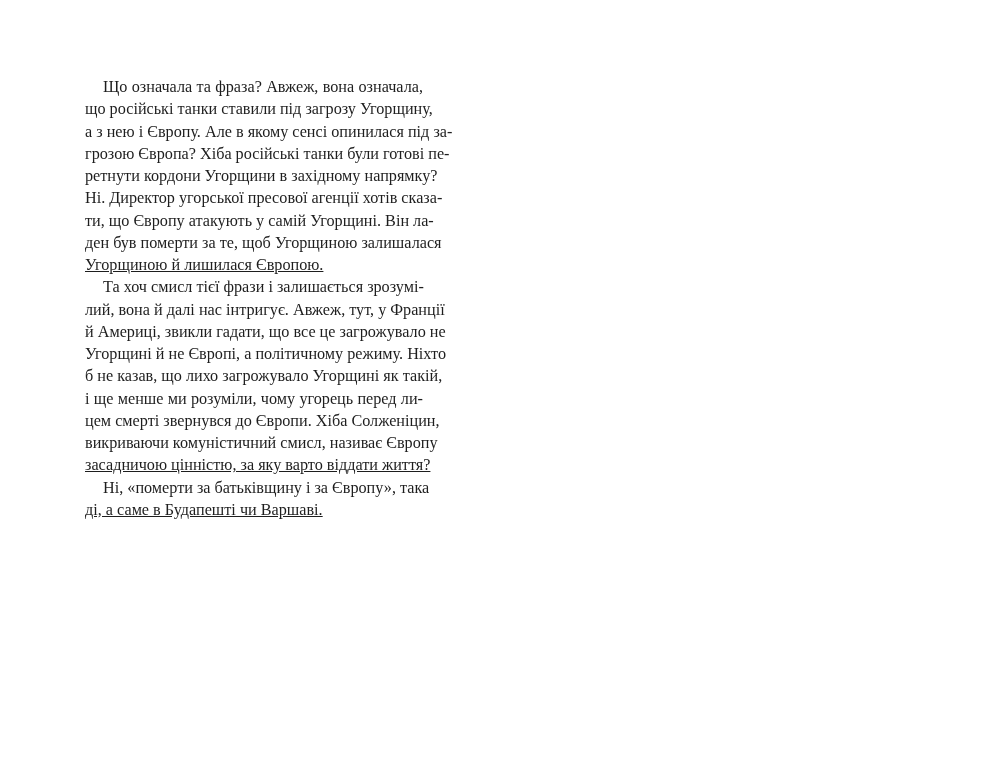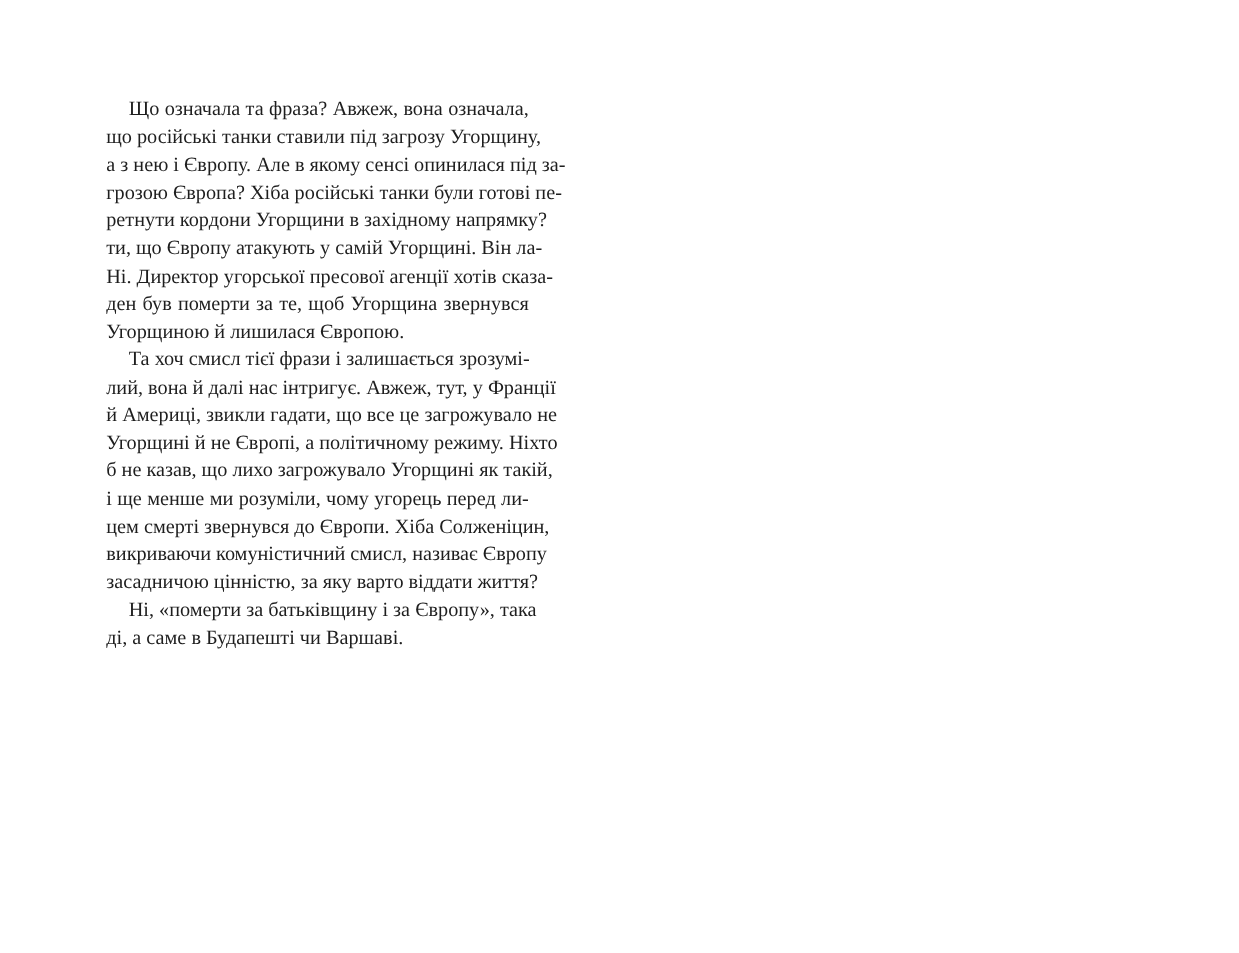--- a/index.html
+++ b/index.html
@@ -23,39 +23,39 @@
     line-height: 22.25px;
   }
   .textcol.left-col  { left: 85px;  top: 76px;  }
 
   .para { margin: 0; padding: 0; }
   .line {
     white-space: nowrap;
     text-align: justify;
     text-align-last: justify;
   }
-  .line.last   { text-align-last: left; }
+  .line.last   { text-align-last: left; text-decoration: underline; }
   .line.indent { text-indent: 18px; }
 </style>
 </head>
 <body>
 
 <main>
 
   <section class="page left">
     <div class="textcol left-col">
         <div class="para">
           <div class="line indent">Що означала та фраза? Авжеж, вона означала,</div>
           <div class="line">що російські танки ставили під загрозу Угорщину,</div>
           <div class="line">а з нею і Європу. Але в якому сенсі опинилася під за-</div>
           <div class="line">грозою Європа? Хіба російські танки були готові пе-</div>
           <div class="line">ретнути кордони Угорщини в західному напрямку?</div>
+          <div class="line">Ні. Директор угорської пресової агенції хотів сказа-</div>
           <div class="line">ти, що Європу атакують у самій Угорщині. Він ла-</div>
-          <div class="line">Ні. Директор угорської пресової агенції хотів сказа-</div>
-          <div class="line">ден був померти за те, щоб Угорщина звернувся</div>
+          <div class="line">ден був померти за те, щоб Угорщиною залишалася</div>
           <div class="line last">Угорщиною й лишилася Європою.</div>
         </div>
         <div class="para">
           <div class="line indent">Та хоч смисл тієї фрази і залишається зрозумі-</div>
           <div class="line">лий, вона й далі нас інтригує. Авжеж, тут, у Франції</div>
           <div class="line">й Америці, звикли гадати, що все це загрожувало не</div>
           <div class="line">Угорщині й не Європі, а політичному режиму. Ніхто</div>
           <div class="line">б не казав, що лихо загрожувало Угорщині як такій,</div>
           <div class="line">і ще менше ми розуміли, чому угорець перед ли-</div>
           <div class="line">цем смерті звернувся до Європи. Хіба Солженіцин,</div>

